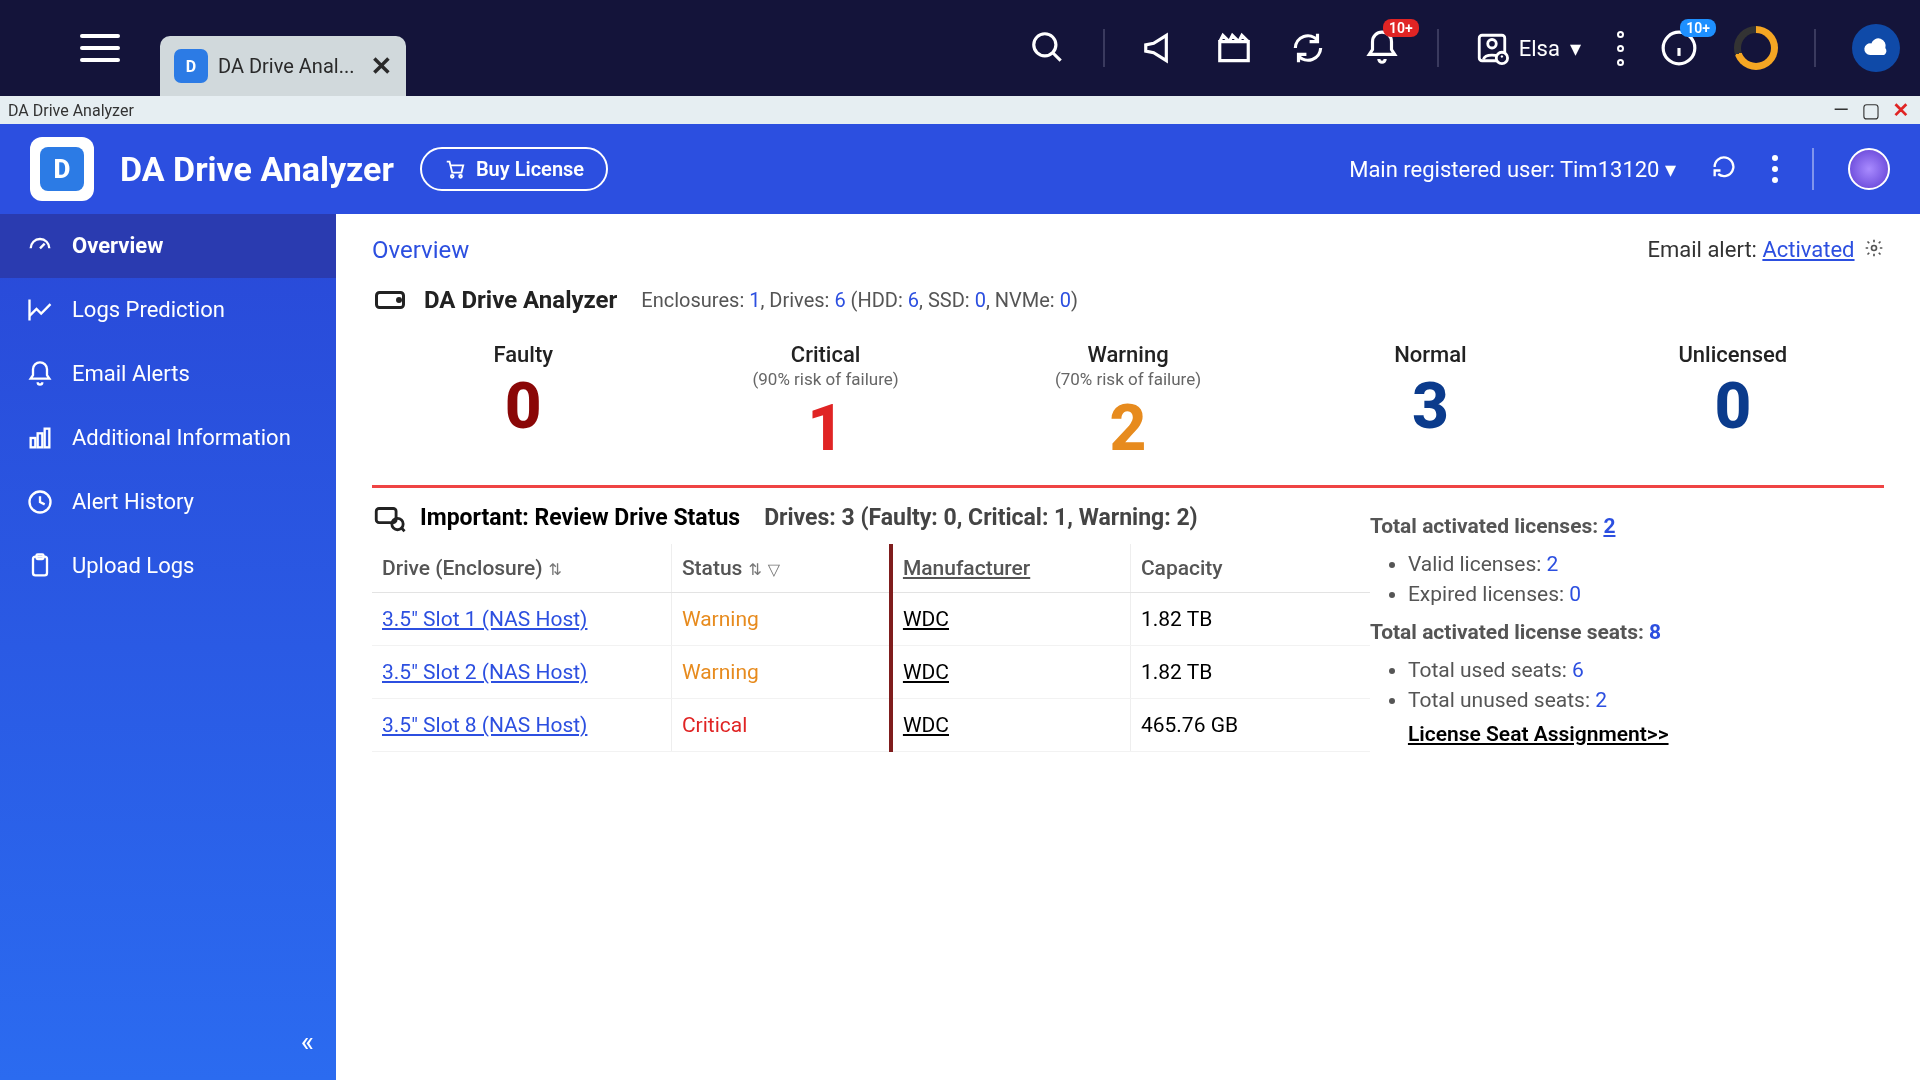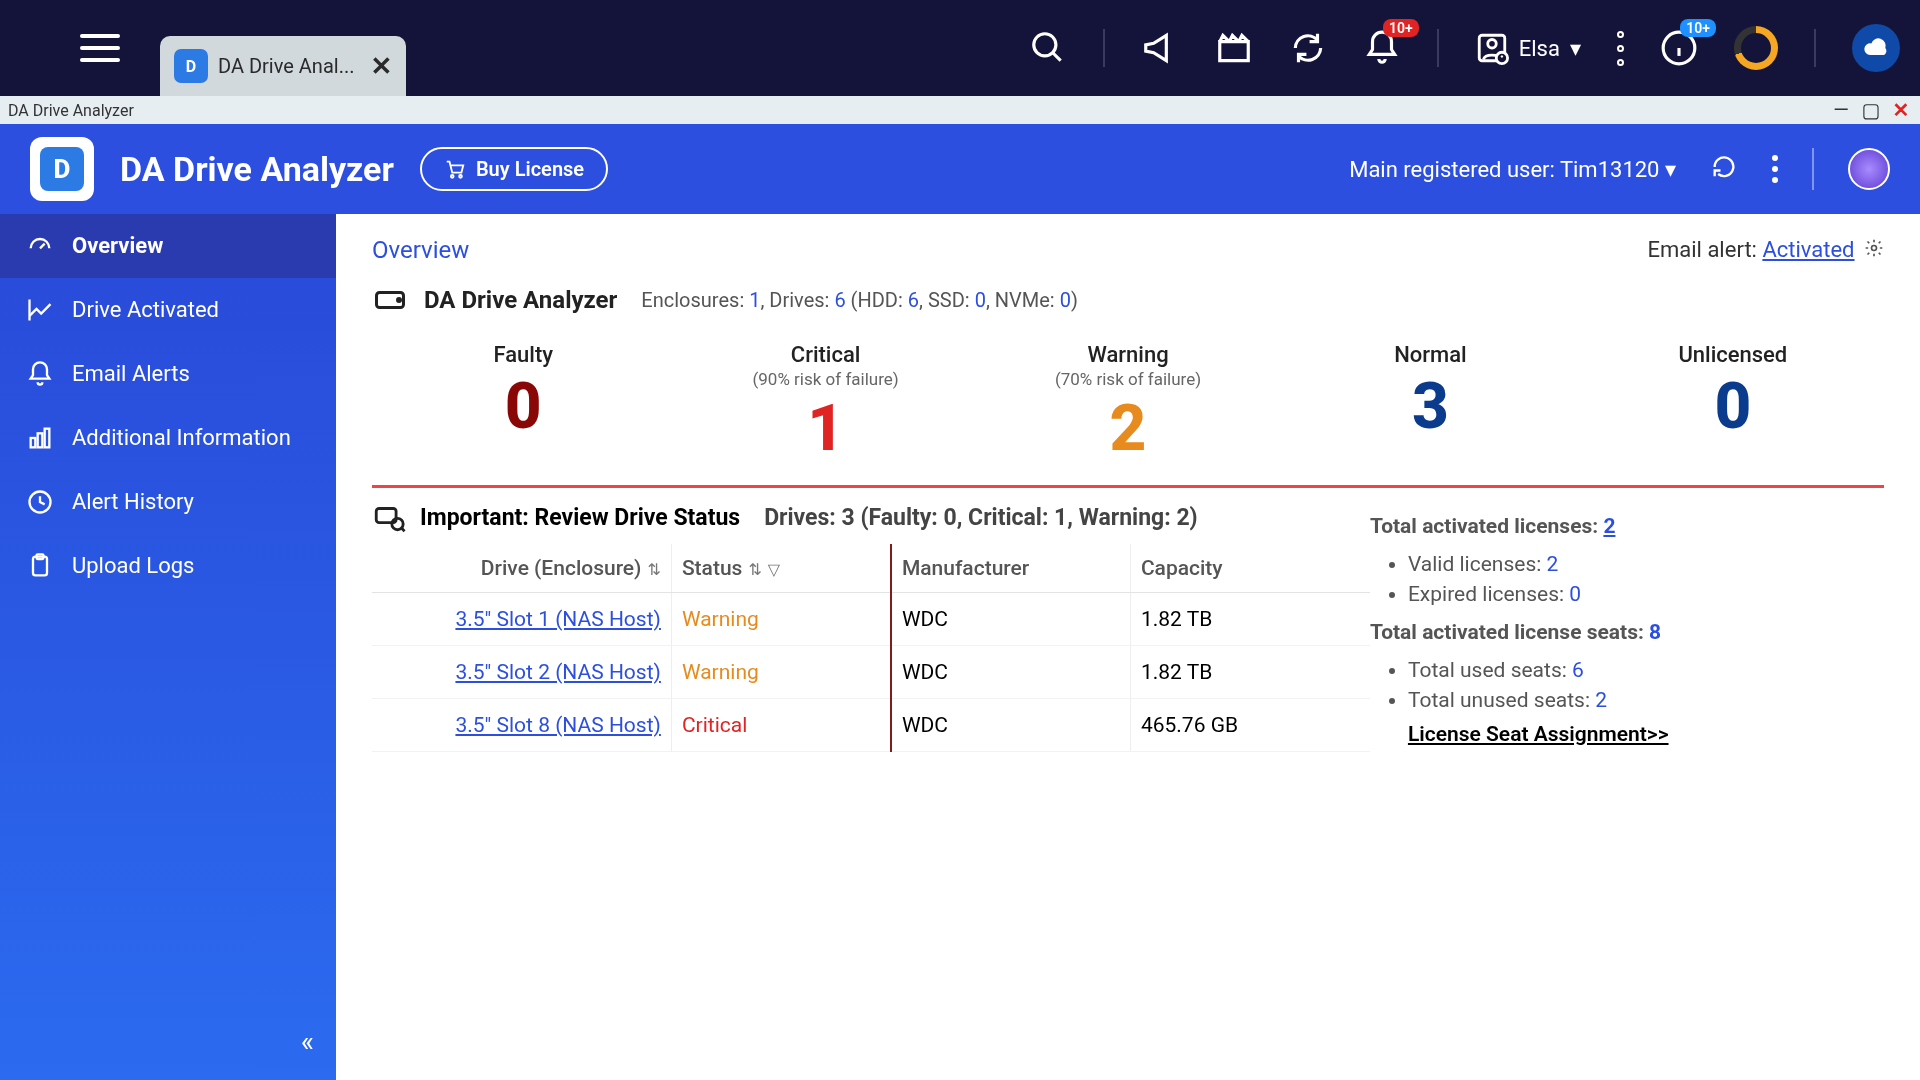--- a/index.html
+++ b/index.html
@@ -90,23 +90,23 @@
 .review-hdr svg{width:34px;height:34px;stroke:#222;fill:none;stroke-width:2;}
 .review-hdr .meta { font-weight:700; color:#444; margin-left:10px;}
 
 table.drives { width:100%; border-collapse:collapse; font-size:21px;}
 table.drives th { text-align:left; color:#555; font-weight:500; padding:12px 10px; border-bottom:1px solid #e3e3e3;}
 table.drives th .sort { margin-left:6px; color:#777; font-size:16px;}
 table.drives td { padding:14px 10px; border-bottom:1px solid #f2f2f2;}
 table.drives td a { color:#2c4fe0; text-decoration:underline;}
 .st-warning { color:#e78b1e;}
 .st-critical { color:#e02424;}
-table.drives th:nth-child(1), table.drives td:nth-child(1){ width:30%;text-align:right; }
+table.drives th:nth-child(1), table.drives td:nth-child(1){ width:30%; }
 table.drives th:nth-child(2), table.drives td:nth-child(2){ width:22%; border-left:1px solid #eee;}
-table.drives th:nth-child(3), table.drives td:nth-child(3){ width:24%; border-left:2px solid #7f1d1d;}
+table.drives th:nth-child(3), table.drives td:nth-child(3){ width:24%; border-left:4px solid #7f1d1d;text-decoration:underline;}
 table.drives th:nth-child(4), table.drives td:nth-child(4){ width:24%; border-left:1px solid #eee;}
 
 .license-hdr { display:flex; align-items:center; gap:12px; font-size:23px; font-weight:700; margin-bottom:18px;}
 .license-hdr svg{width:34px;height:34px;stroke:#222;fill:none;stroke-width:2;}
 .license-block { font-size:21px; color:#555; }
 .license-block .row { margin:14px 0;font-weight:bold; }
 .license-block .blue { color:#2c4fe0;}
 .license-block ul { list-style:disc; margin:10px 0 10px 38px;}
 .license-block ul li { margin:6px 0;}
 .license-block a.seat { color:#000000; font-weight:600; display:inline-block; margin-left:38px;}
@@ -241,21 +241,21 @@
           <path d="M4 14a8 8 0 1 1 16 0"></path>
           <line x1="12" y1="14" x2="16" y2="10"></line>
         </svg>
       <span class="lbl">Overview</span>
     </div>
     <div class="item">
       <svg viewBox="0 0 24 24">
           <polyline points="3 17 9 11 13 15 21 7"></polyline>
           <path d="M3 21V3"></path>
         </svg>
-      <span class="lbl">Drive Activated</span>
+      <span class="lbl">Logs Prediction</span>
     </div>
     <div class="item">
       <svg viewBox="0 0 24 24">
           <path d="M6 8a6 6 0 1 1 12 0v5l2 3H4l2-3z"></path>
           <path d="M10 19a2 2 0 0 0 4 0"></path>
         </svg>
       <span class="lbl">Email Alerts</span>
     </div>
     <div class="item">
       <svg viewBox="0 0 24 24">

